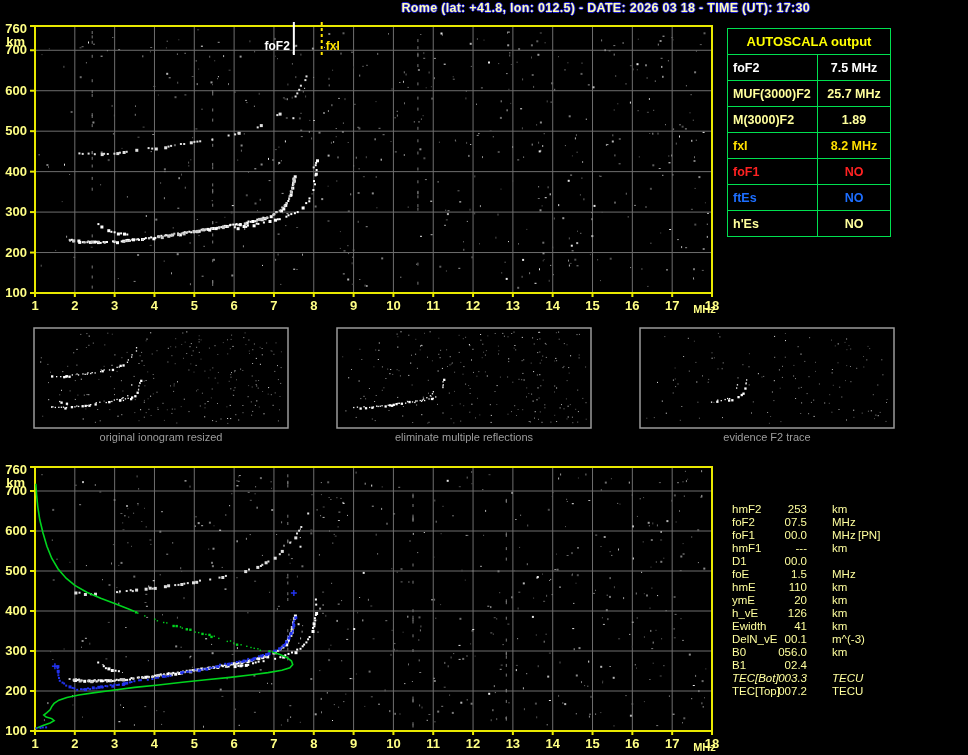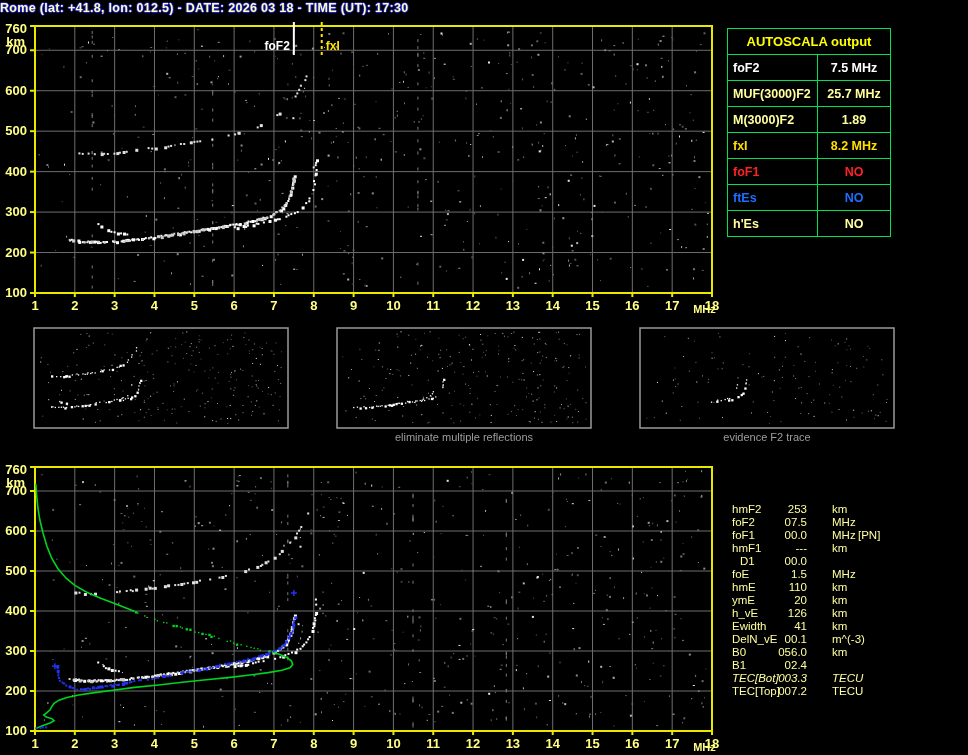--- a/index.html
+++ b/index.html
@@ -1,18 +1,18 @@
 <!DOCTYPE html>
 <html style="--grn: #00e050;"><head>
 <meta charset="utf-8">
 <style>
   html,body{margin:0;padding:0;background:#000;}
   .screen{position:relative;width:968px;height:755px;background:#000;overflow:hidden;
           font-family:"Liberation Sans",sans-serif;}
-  .title{position:absolute;left:0;top:1px;width:810px;text-align:left;
+  .title{position:absolute;left:0;top:1px;width:810px;text-align:right;
          font-size:12.5px;font-weight:bold;color:#ffffb0;letter-spacing:.3px;
          text-shadow:1px 0 #1b1bd0,-1px 0 #1b1bd0,0 1px #1b1bd0,0 -1px #1b1bd0;}
   #plots{position:absolute;left:0;top:0;}
   
   .at{position:absolute;left:727px;top:28px;width:164px;height:209px;
       border:1px solid var(--grn);box-sizing:border-box;display:flex;flex-direction:column;}
   .at-head{height:25px;line-height:25px;text-align:center;border-bottom:1px solid var(--grn);
            font-size:13px;font-weight:bold;}
   .at-row{flex:1;display:flex;border-bottom:1px solid var(--grn);font-size:12.5px;font-weight:bold;}
   .at-row:last-child{border-bottom:none;}
@@ -2911,21 +2911,21 @@
         <span class="aip-v">00.0</span>
         <span class="aip-u">MHz</span>
         <span class="aip-e">[PN]</span>
       </div>
       <div class="aip-row" style="color: rgb(255, 255, 158);">
         <span class="aip-p">hmF1</span>
         <span class="aip-v">---</span>
         <span class="aip-u">km</span>
         <span class="aip-e"></span>
       </div>
-      <div class="aip-row" style="color: rgb(255, 255, 158); margin-left: 8px;">
+      <div class="aip-row" style="color: rgb(255, 255, 158);">
         <span class="aip-p">D1</span>
         <span class="aip-v">00.0</span>
         <span class="aip-u"></span>
         <span class="aip-e"></span>
       </div>
       <div class="aip-row" style="color: rgb(255, 255, 158);">
         <span class="aip-p">foE</span>
         <span class="aip-v">1.5</span>
         <span class="aip-u">MHz</span>
         <span class="aip-e"></span>
@@ -2979,15 +2979,16 @@
         <span class="aip-e"></span>
       </div>
       <div class="aip-row" style="color: rgb(255, 255, 158);">
         <span class="aip-p">TEC[Top]</span>
         <span class="aip-v">007.2</span>
         <span class="aip-u">TECU</span>
         <span class="aip-e"></span>
       </div>
     </div>
 
+  <div class="caption" style="left:34px">original ionogram resized</div>
   <div class="caption" style="left:337px">eliminate multiple reflections</div>
   <div class="caption" style="left:640px">evidence F2 trace</div>
 </div>
 
 </body></html>

